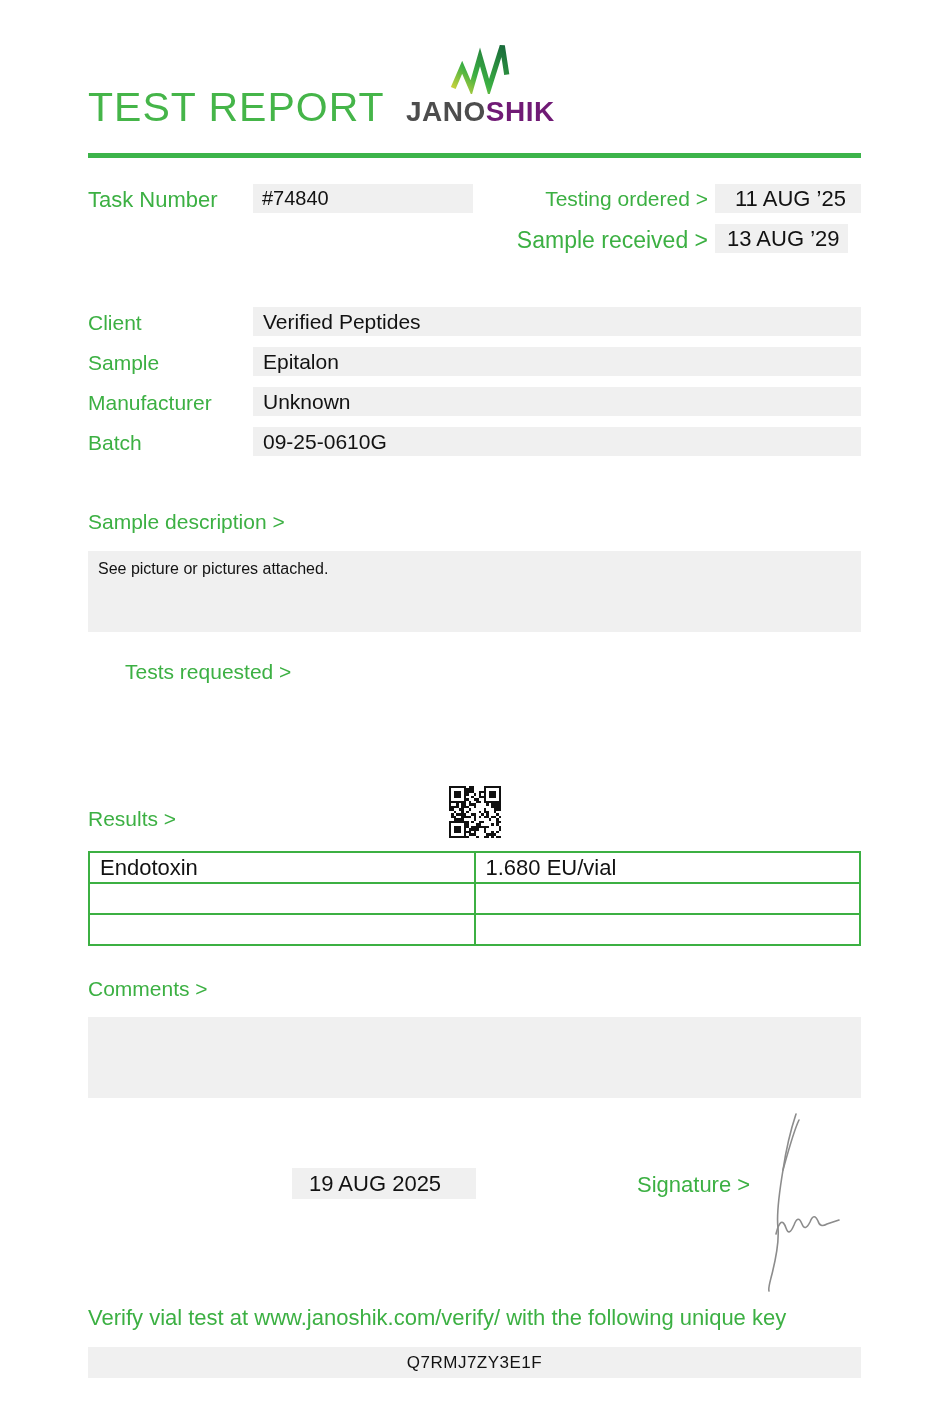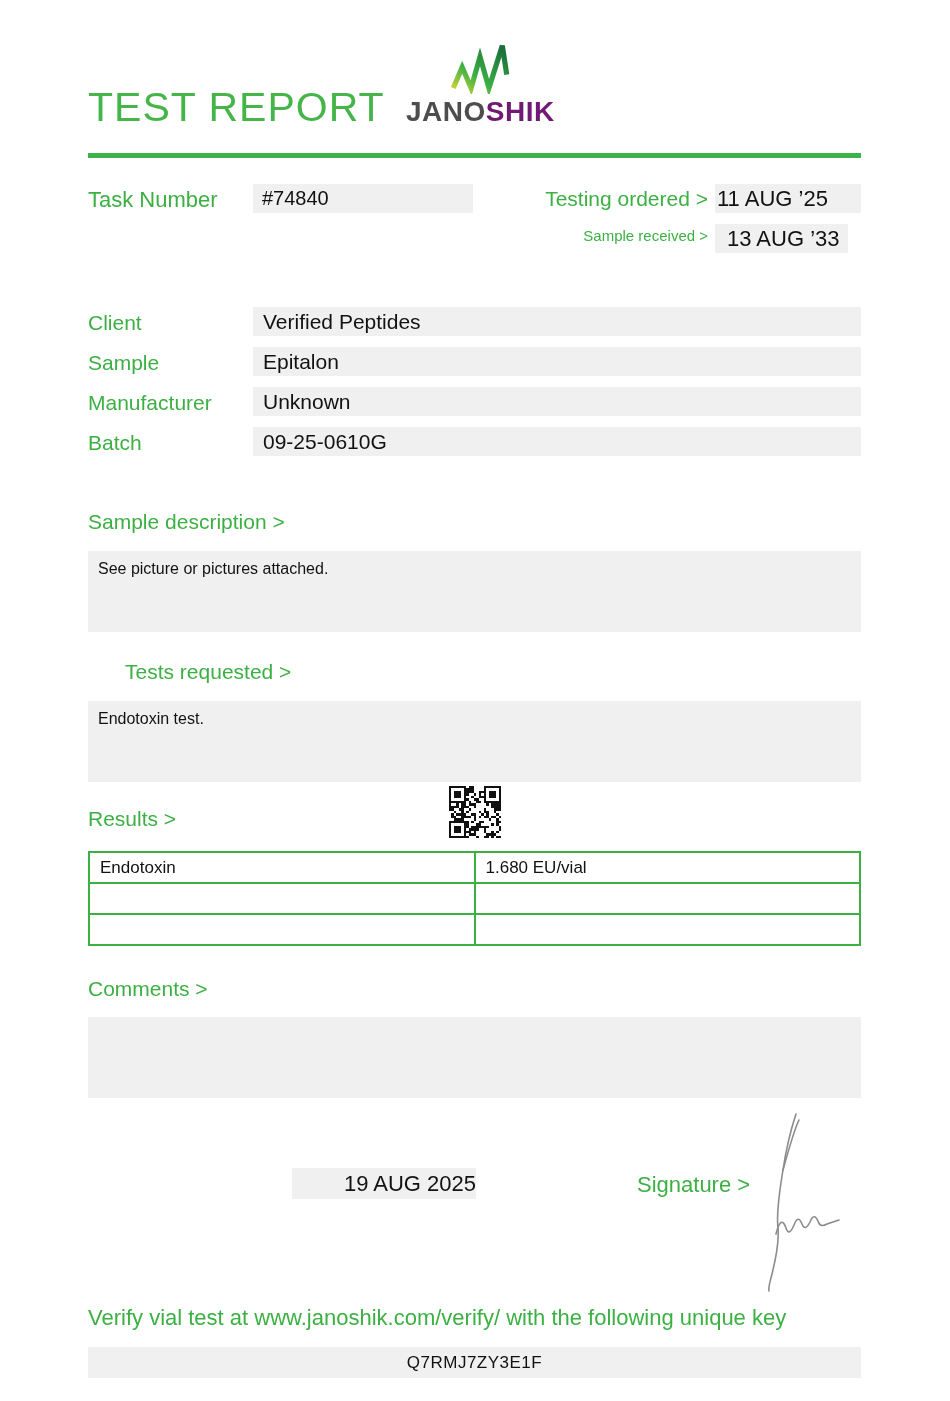--- a/index.html
+++ b/index.html
@@ -38,22 +38,22 @@
     width: 773px; height: 5px;
     background: #3cb44a;
   }
   .field-label { font-size: 22px; color: #3cb043; white-space: nowrap; }
   .gray-box { background: #f0f0f0; }
   .value-text { font-size: 21px; color: #121212; white-space: nowrap; }
 
   .task-label { left: 88px; top: 187px; }
   .task-box { left: 253px; top: 184px; width: 220px; height: 29px; line-height: 29px; padding-left: 9px; }
   .ordered-label { left: 470px; top: 187px; width: 238px; text-align: right; font-size: 21px; }
-  .ordered-box { left: 715px; top: 184px; width: 146px; height: 29px; line-height: 29px; padding-left: 2px; font-size: 22px; }
-  .received-label { left: 470px; top: 227px; width: 238px; text-align: right; font-size: 15px; }
+  .ordered-box { left: 715px; top: 184px; width: 146px; height: 29px; line-height: 29px; padding-left: 20px; font-size: 22px; }
+  .received-label { left: 470px; top: 227px; width: 238px; text-align: right; font-size: 23px; }
   .received-box { left: 715px; top: 224px; width: 133px; height: 29px; line-height: 29px; padding-left: 12px; font-size: 22px; }
 
   .info-row .info-label { position: absolute; left: 88px; font-size: 21px; color: #3cb043; }
   .info-row .info-box { position: absolute; left: 253px; width: 608px; height: 29px; line-height: 29px; padding-left: 10px; background: #f0f0f0; }
 
   .section-heading { font-size: 21px; color: #3cb043; white-space: nowrap; }
   .content-box {
     left: 88px; width: 773px; height: 81px;
     background: #f0f0f0;
     font-size: 16px; padding: 9px 10px;
@@ -66,28 +66,28 @@
   }
   .qr i { display: block; }
 
   .results-table {
     left: 88px; top: 851px; width: 773px;
     border-collapse: collapse;
   }
   .results-table td {
     border: 2px solid #3cb043;
     height: 31px;
-    font-size: 17px;
+    font-size: 22px;
     padding-left: 10px;
     background: #ffffff;
   }
   .results-table td.col-test { width: 50%; }
 
   .analysis-label { left: 88px; top: 1172px; }
-  .analysis-box { left: 292px; top: 1168px; width: 184px; height: 31px; line-height: 31px; padding-left: 9px; font-size: 22px; text-align: right; }
+  .analysis-box { left: 292px; top: 1168px; width: 184px; height: 31px; line-height: 31px; padding-left: 17px; font-size: 22px; }
   .signature-label { left: 637px; top: 1172px; }
   .signature-svg { left: 752px; top: 1112px; width: 105px; height: 182px; }
 
   .verify-text {
     left: 88px; top: 1305px; width: 790px;
     font-size: 22px; color: #3cb043; white-space: nowrap;
   }
   .verify-key-box {
     left: 88px; top: 1347px; width: 773px; height: 31px;
     background: #f0f0f0;
@@ -118,21 +118,21 @@
 
   <div class="abs divider"></div>
 
   <div class="abs field-label task-label">Task Number</div>
   <div class="abs gray-box value-text task-box" style="font-size:20px;">#74840</div>
 
   <div class="abs field-label ordered-label">Testing ordered &gt;</div>
   <div class="abs gray-box value-text ordered-box">11 AUG ’25</div>
 
   <div class="abs field-label received-label">Sample received &gt;</div>
-  <div class="abs gray-box value-text received-box">13 AUG ’33</div>
+  <div class="abs gray-box value-text received-box">13 AUG ’29</div>
 
   <div class="info-row">
     <div class="info-label" style="top:311px;">Client</div>
     <div class="info-box value-text" style="top:307px;">Verified Peptides</div>
   </div>
   <div class="info-row">
     <div class="info-label" style="top:351px;">Sample</div>
     <div class="info-box value-text" style="top:347px;">Epitalon</div>
   </div>
   <div class="info-row">
@@ -141,21 +141,20 @@
   </div>
   <div class="info-row">
     <div class="info-label" style="top:431px;">Batch</div>
     <div class="info-box value-text" style="top:427px;">09-25-0610G</div>
   </div>
 
   <div class="abs section-heading" style="left:88px; top:510px;">Sample description &gt;</div>
   <div class="abs content-box" style="top:551px;">See picture or pictures attached.</div>
 
   <div class="abs section-heading" style="left:88px; top:660px;margin-left:37px;">Tests requested &gt;</div>
-  <div class="abs content-box" style="top:701px;">Endotoxin test.</div>
 
   <div class="abs section-heading" style="left:88px; top:807px;">Results &gt;</div>
   <div class="abs qr">
       <i style="background:#111"></i>
       <i style="background:#111"></i>
       <i style="background:#111"></i>
       <i style="background:#111"></i>
       <i style="background:#111"></i>
       <i style="background:#111"></i>
       <i style="background:#111"></i>

